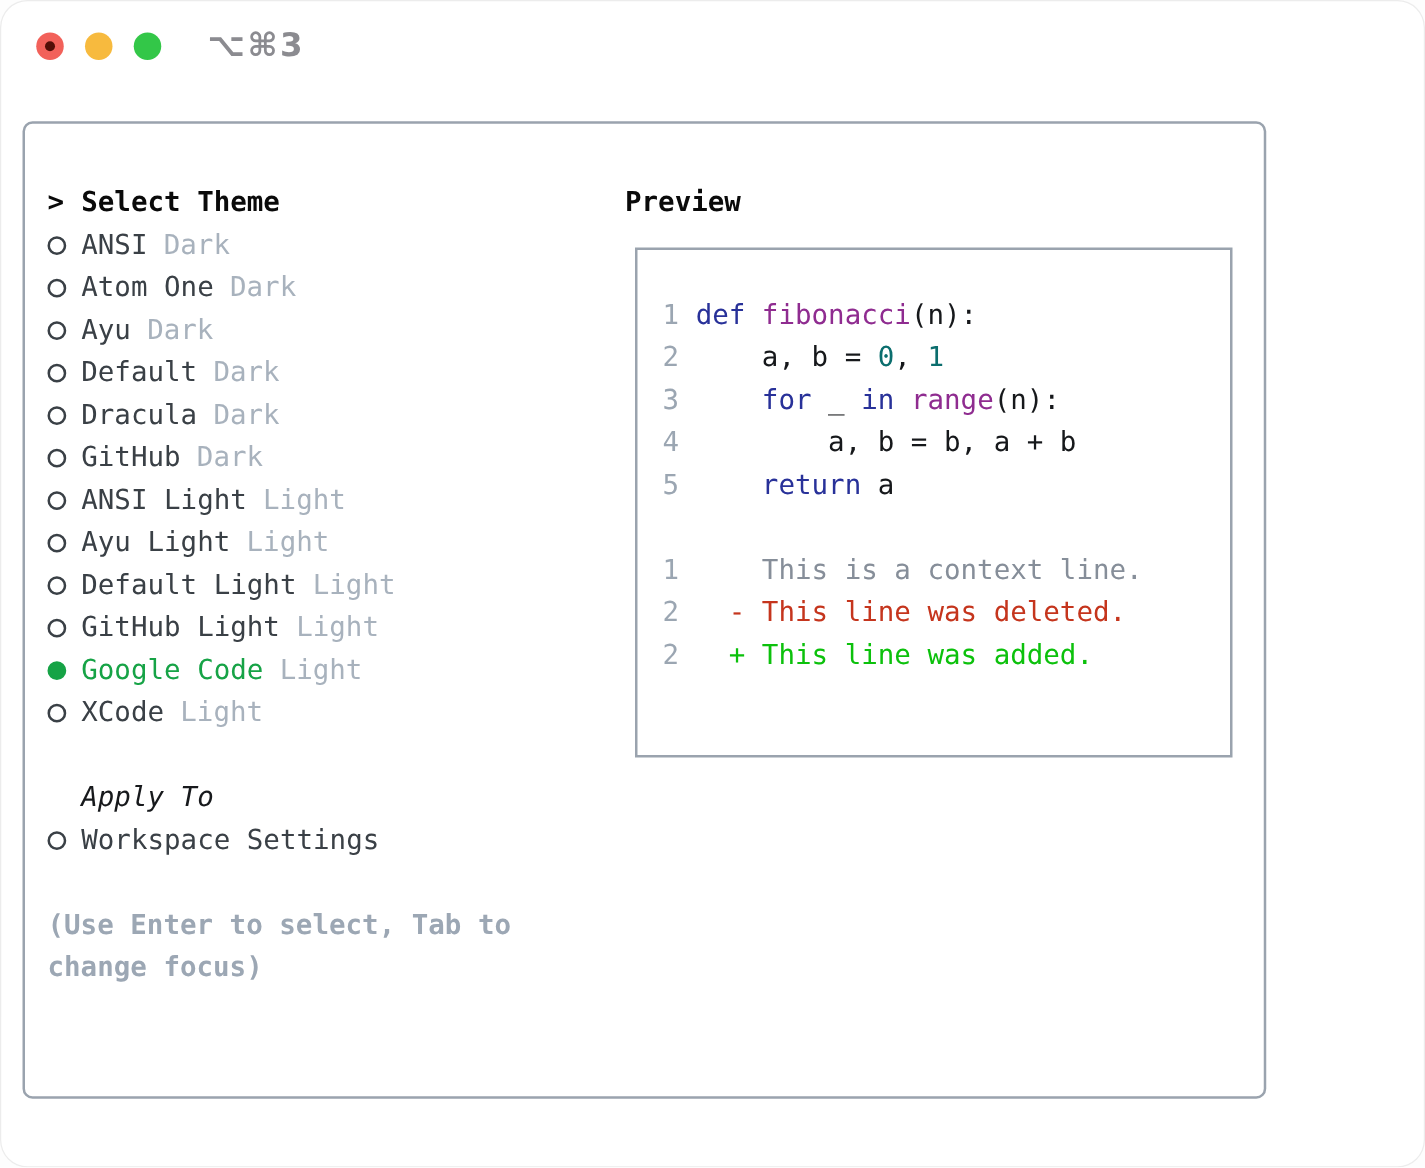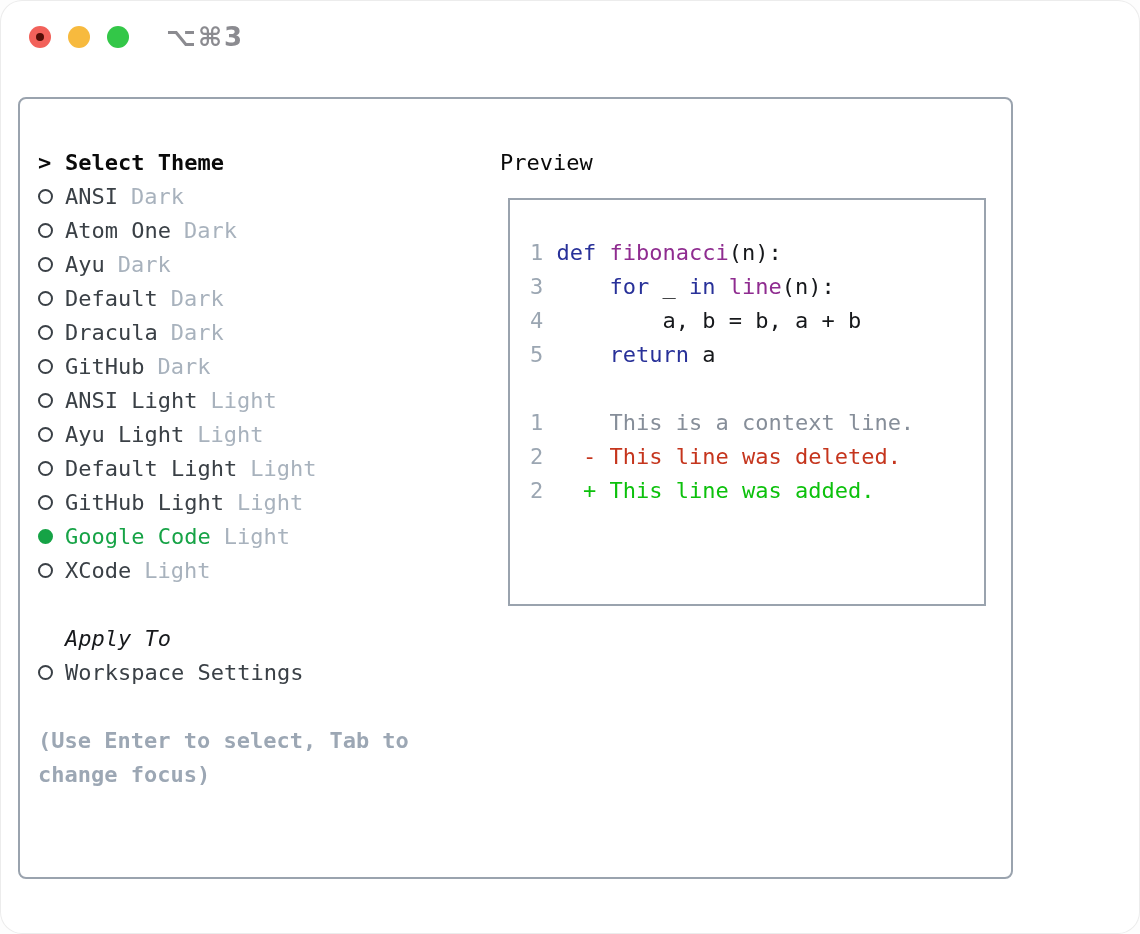--- a/index.html
+++ b/index.html
@@ -29,21 +29,21 @@
   .radio{width:15px;height:15px;box-sizing:border-box;border:2px solid #3a4046;border-radius:50%;background:transparent;}
   .row.selected .radio{background:#16a346;border-color:#16a346;}
   .row.selected .nm{color:#16a346;}
   .var{color:#a8b2bd;margin-left:13px;}
   .subhdr{color:#17191c;font-style:italic;}
   .spacer{height:34px;}
   .help-line{height:34px;display:flex;align-items:center;font-size:22px;color:#9ca7b4;white-space:pre;font-weight:bold;}
 
   
   .preview-title{position:absolute;left:480px;top:46px;height:34px;display:flex;align-items:center;
-                 font-size:22px;font-weight:400;color:#0a0a0a;}
+                 font-size:22px;font-weight:700;color:#0a0a0a;}
   .preview-panel{position:absolute;left:488px;top:99px;width:478px;height:408px;box-sizing:border-box;
                  border:2px solid #9aa3ae;background:#fff;padding:36px 0 0 20px;overflow:hidden;}
   .code-line{height:34px;line-height:34px;font-size:22px;white-space:pre;}
   .ln{color:#9ba6b2;}
   [data-c="kwd"]{color:#283199;}
   [data-c="typ"]{color:#8f2c90;}
   [data-c="lit"]{color:#0b6e6e;}
   [data-c="pln"]{color:#16181b;}
   [data-c="ctx"]{color:#868e99;}
   [data-c="del"]{color:#c5351d;}
@@ -117,21 +117,22 @@
       <div class="spacer"></div>
 
       <div class="help-line">(Use Enter to select, Tab to</div>
       <div class="help-line">change focus)</div>
     </div>
 
     <div class="preview-title">Preview</div>
 
     <div class="preview-panel">
       <div class="code-line"><span class="ln">1 </span><span data-c="kwd">def </span><span data-c="typ">fibonacci</span><span data-c="pln">(n):</span><span></span><span></span><span></span><span></span></div>
-      <div class="code-line"><span class="ln">3 </span><span data-c="pln">    </span><span data-c="kwd">for</span><span data-c="pln"> _ </span><span data-c="kwd">in</span><span data-c="pln"> </span><span data-c="typ">line</span><span data-c="pln">(n):</span></div>
+      <div class="code-line"><span class="ln">2 </span><span data-c="pln">    a, b = </span><span data-c="lit">0</span><span data-c="pln">, </span><span data-c="lit">1</span><span></span><span></span><span></span></div>
+      <div class="code-line"><span class="ln">3 </span><span data-c="pln">    </span><span data-c="kwd">for</span><span data-c="pln"> _ </span><span data-c="kwd">in</span><span data-c="pln"> </span><span data-c="typ">range</span><span data-c="pln">(n):</span></div>
       <div class="code-line"><span class="ln">4 </span><span data-c="pln">        a, b = b, a + b</span><span></span><span></span><span></span><span></span><span></span><span></span></div>
       <div class="code-line"><span class="ln">5 </span><span data-c="pln">    </span><span data-c="kwd">return</span><span data-c="pln"> a</span><span></span><span></span><span></span><span></span></div>
       <div class="code-line"><span class="ln"></span></div>
       <div class="code-line"><span class="ln">1 </span><span data-c="ctx">    This is a context line.</span></div>
       <div class="code-line"><span class="ln">2 </span><span data-c="del">  - This line was deleted.</span></div>
       <div class="code-line"><span class="ln">2 </span><span data-c="add">  + This line was added.</span></div>
     </div>
 
   </div>
 </div>

